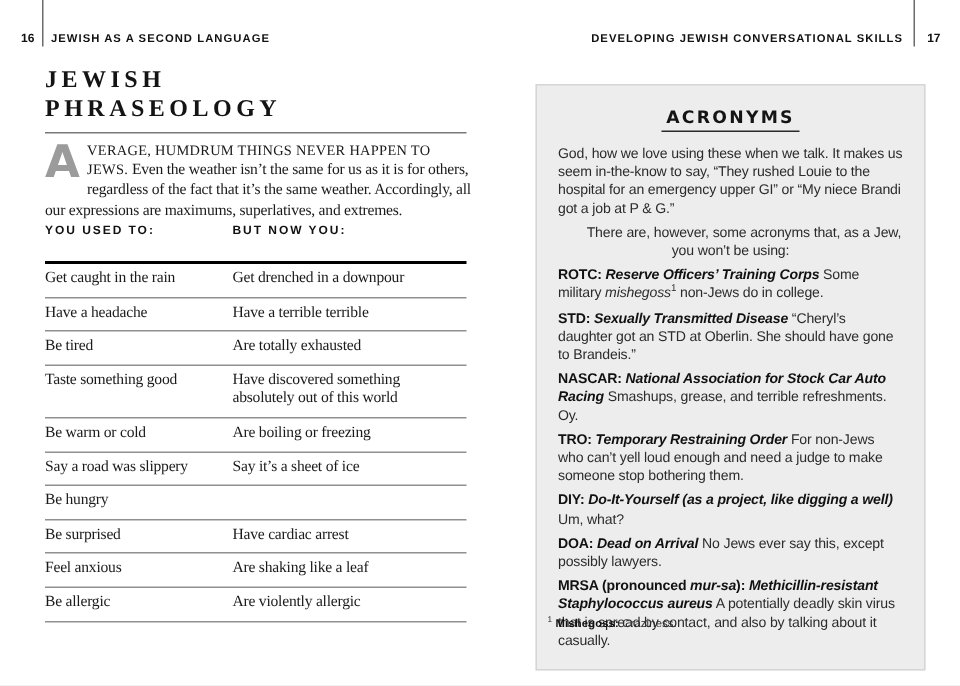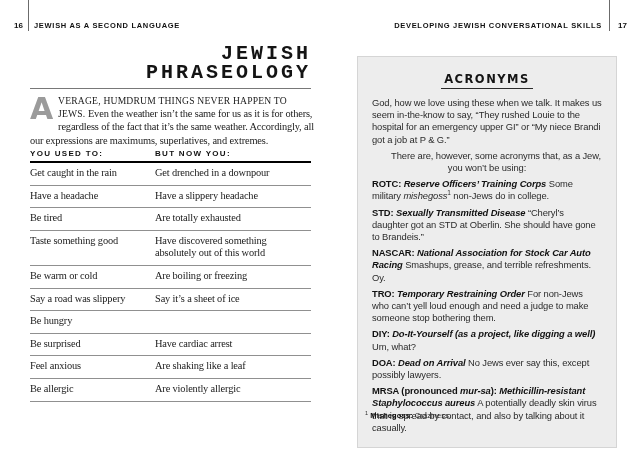--- a/index.html
+++ b/index.html
@@ -9,33 +9,33 @@
   .page-left{left:0;}
   .page-right{left:320px;}
 
   
   .runbar{position:absolute;top:0;width:1px;height:31px;background:#6b6b6b;}
   .runhead-text{position:absolute;top:21px;font-size:7.5px;font-weight:700;
                 letter-spacing:0.7px;color:#111;white-space:nowrap;}
   .pageno{position:absolute;top:21px;font-size:8px;font-weight:700;color:#111;}
 
   
-  .title{position:absolute;left:30px;top:44px;width:281px;margin:0;text-align:right;
-         font-family:Liberation Mono, monospace;font-weight:800;font-size:20px;
+  .title{position:absolute;left:30px;top:44px;width:281px;margin:0;text-align:left;
+         font-family:Liberation Serif, serif;font-weight:800;font-size:16px;
          line-height:19px;letter-spacing:3px;color:#141414;}
   .title-rule{position:absolute;left:30px;top:88px;width:281px;height:1px;background:#787878;}
   .intro{position:absolute;left:30px;top:94px;width:284px;margin:0;
          font-family:"Liberation Serif",serif;font-size:10.4px;line-height:13.2px;
          letter-spacing:-0.15px;color:#1a1a1a;}
   .dropcap{float:left;font-family:"DejaVu Sans",sans-serif;font-weight:800;
            font-size:30px;line-height:25px;color:#9b9b9b;margin:2px 5px 0 0;}
   .lead{font-size:9.6px;letter-spacing:0.2px;}
 
   .phrase-table{position:absolute;left:30px;top:149px;width:281px;}
-  .thead{display:flex;border-bottom:2.5px solid #000;padding-bottom:3px;}
+  .thead{display:flex;border-bottom:2.5px solid #000;padding-bottom:16px;}
   .th{font-size:8px;font-weight:700;letter-spacing:1.3px;color:#111;}
   .c1{width:125px;flex:none;}
   .c2{flex:1;}
   .trow{display:flex;border-bottom:1px solid #909090;padding:4px 0 5px;}
   .td{font-family:"Liberation Serif",serif;font-size:10.4px;line-height:12.6px;
       letter-spacing:-0.15px;color:#1a1a1a;padding-right:15px;box-sizing:border-box;}
 
   
   .acrobox{position:absolute;left:37px;top:56px;width:260px;min-height:351px;
            box-sizing:border-box;background:#ededed;border:1px solid #d5d5d5;
@@ -74,21 +74,21 @@
       <div class="thead">
         <div class="th c1">YOU USED TO:</div>
         <div class="th c2">BUT NOW YOU:</div>
       </div>
       <div class="trow">
         <div class="td c1">Get caught in the rain</div>
         <div class="td c2">Get drenched in a downpour</div>
       </div>
       <div class="trow">
         <div class="td c1">Have a headache</div>
-        <div class="td c2">Have a slippery headache</div>
+        <div class="td c2">Have a terrible terrible</div>
       </div>
       <div class="trow">
         <div class="td c1">Be tired</div>
         <div class="td c2">Are totally exhausted</div>
       </div>
       <div class="trow">
         <div class="td c1">Taste something good</div>
         <div class="td c2">Have discovered something absolutely out of this world</div>
       </div>
       <div class="trow">

